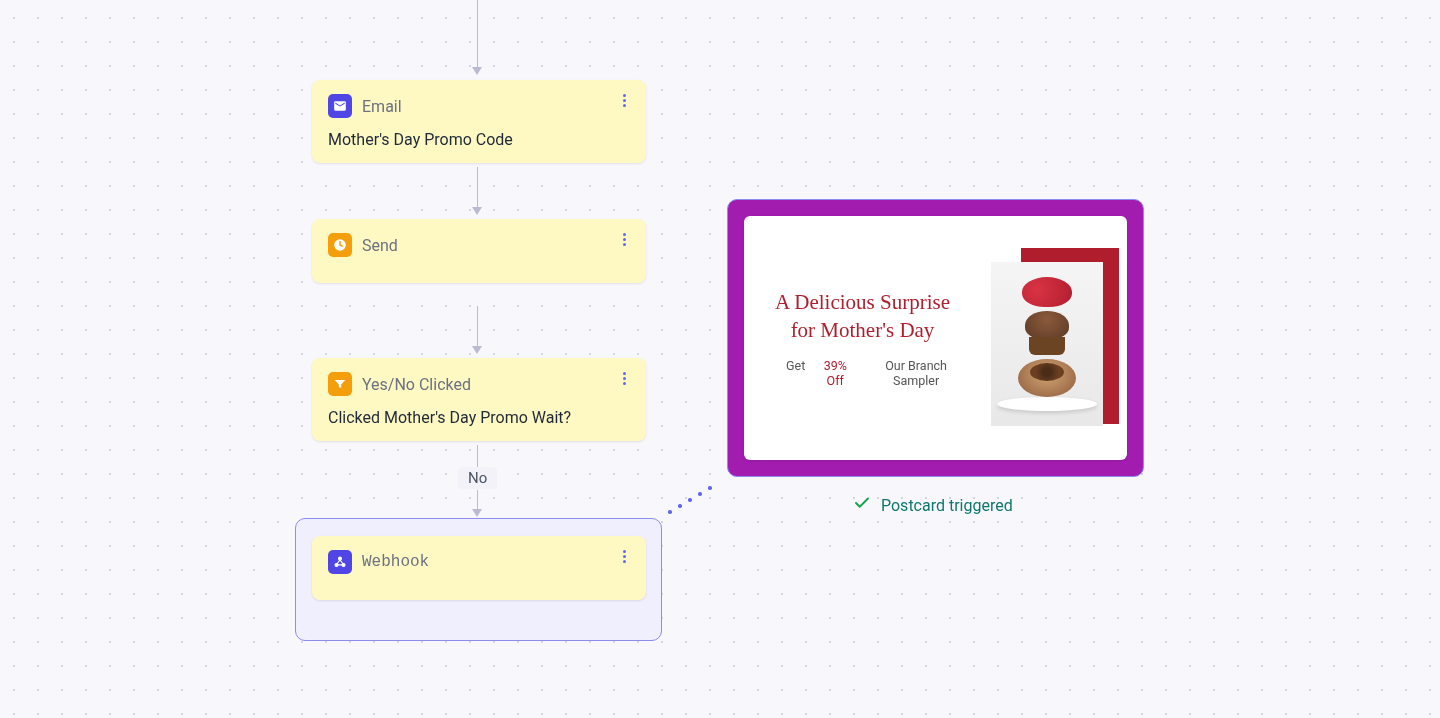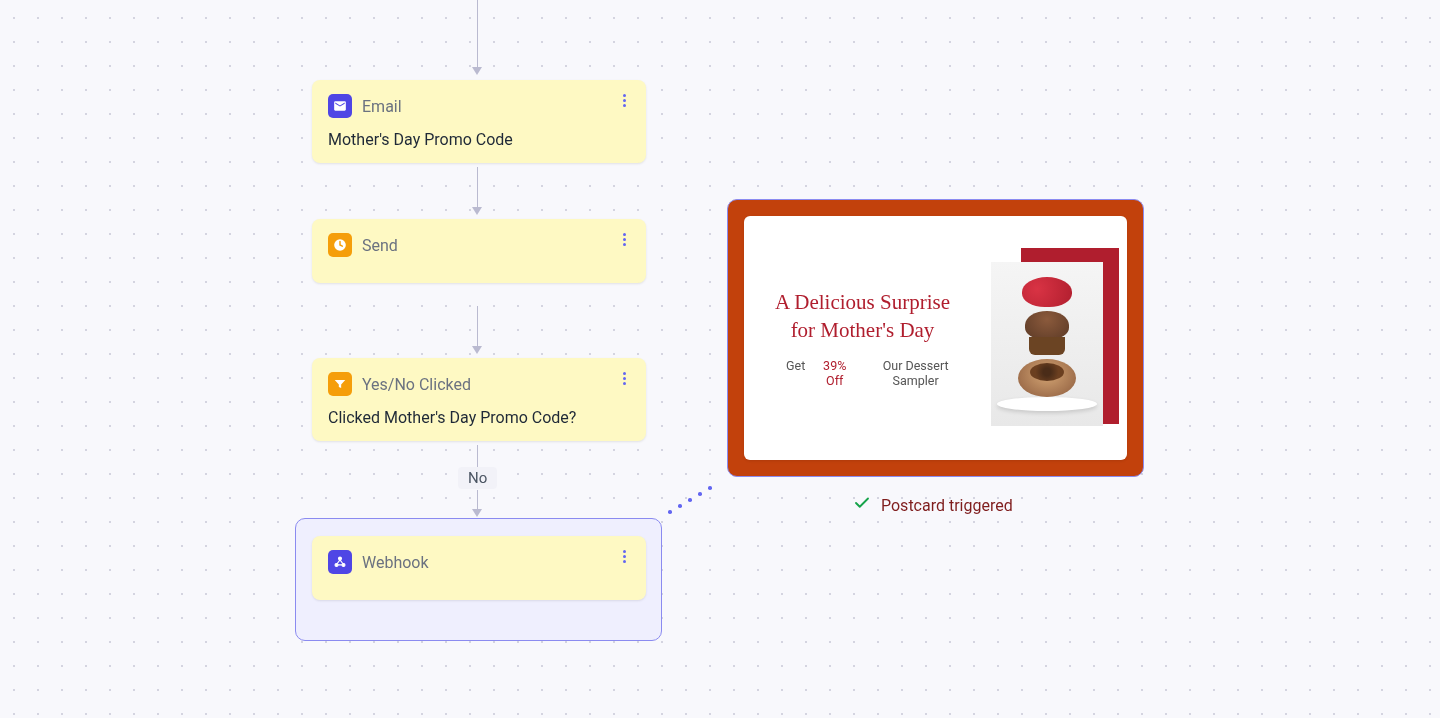--- a/index.html
+++ b/index.html
@@ -103,21 +103,21 @@
   background: #efeffe;
 }
 .postcard-wrap {
   position: absolute;
   left: 727px;
   top: 199px;
   width: 417px;
   height: 278px;
   border: 1.5px solid #8b8bf0;
   border-radius: 10px;
-  background: #c2410c;
+  background: #a21caf;
   padding: 16px;
 }
 .postcard {
   width: 100%;
   height: 100%;
   background: #fff;
   border-radius: 6px;
   box-shadow: 0 1px 3px rgba(0,0,0,0.1);
   position: relative;
   overflow: hidden;
@@ -215,21 +215,21 @@
   margin-top: -4px;
   box-shadow: 0 2px 4px rgba(0,0,0,0.15);
 }
 .triggered {
   position: absolute;
   left: 853px;
   top: 494px;
   display: flex;
   align-items: center;
   gap: 10px;
-  color: #7f1d1d;
+  color: #0f766e;
   font-size: 16px;
 }
 .check-icon { color: #16a34a; }
 .dotted-connector {
   position: absolute;
   left: 668px;
   top: 484px;
   width: 48px;
   height: 30px;
 }
@@ -292,32 +292,32 @@
 
 <div class="node" style="top:358px;">
   <div class="node-header">
     <div class="node-icon icon-branch">
       <svg width="14" height="14" viewBox="0 0 24 24" fill="#fff">
           <path d="M3 5h18l-7 8v6l-4-2v-4L3 5z"></path>
         </svg>
     </div>
     <span class="node-type">Yes/No Clicked</span>
   </div>
-  <div class="node-title">Clicked Mother's Day Promo Code?</div>
+  <div class="node-title">Clicked Mother's Day Promo Wait?</div>
   <div class="kebab">
       <span></span>
       <span></span>
       <span></span>
     </div>
 </div>
 
 <div class="branch-label">No</div>
 
 <div class="highlight-wrap"></div>
-<div class="node" style="top:536px;">
+<div class="node" style="top:536px;font-family:Liberation Mono, monospace;">
   <div class="node-header">
     <div class="node-icon icon-webhook">
       <svg width="14" height="14" viewBox="0 0 24 24" fill="none" stroke="#fff" stroke-width="2">
           <circle cx="12" cy="6" r="2.5" fill="#fff"></circle>
           <circle cx="6" cy="17" r="2.5" fill="#fff"></circle>
           <circle cx="18" cy="17" r="2.5" fill="#fff"></circle>
           <path d="M12 8.5L7 15M12 8.5l5 6.5M8.5 17h7"></path>
         </svg>
     </div>
     <span class="node-type">Webhook</span>
@@ -340,21 +340,21 @@
 <div class="postcard-wrap">
   <div class="postcard">
     <div class="postcard-text">
       <div class="postcard-title">
         <span>A Delicious Surprise</span><br>
         <span>for Mother's Day</span>
       </div>
       <div class="postcard-sub">
         <span>Get</span>
         <span class="discount">39% Off</span>
-        <span>Our Dessert Sampler</span>
+        <span>Our Branch Sampler</span>
       </div>
     </div>
     <div class="postcard-image-area">
       <div class="red-bg"></div>
       <div class="dessert-photo">
         <div class="berries"></div>
         <div class="cupcake">
             <div class="cupcake-top"></div>
             <div class="cupcake-base"></div>
           </div>

